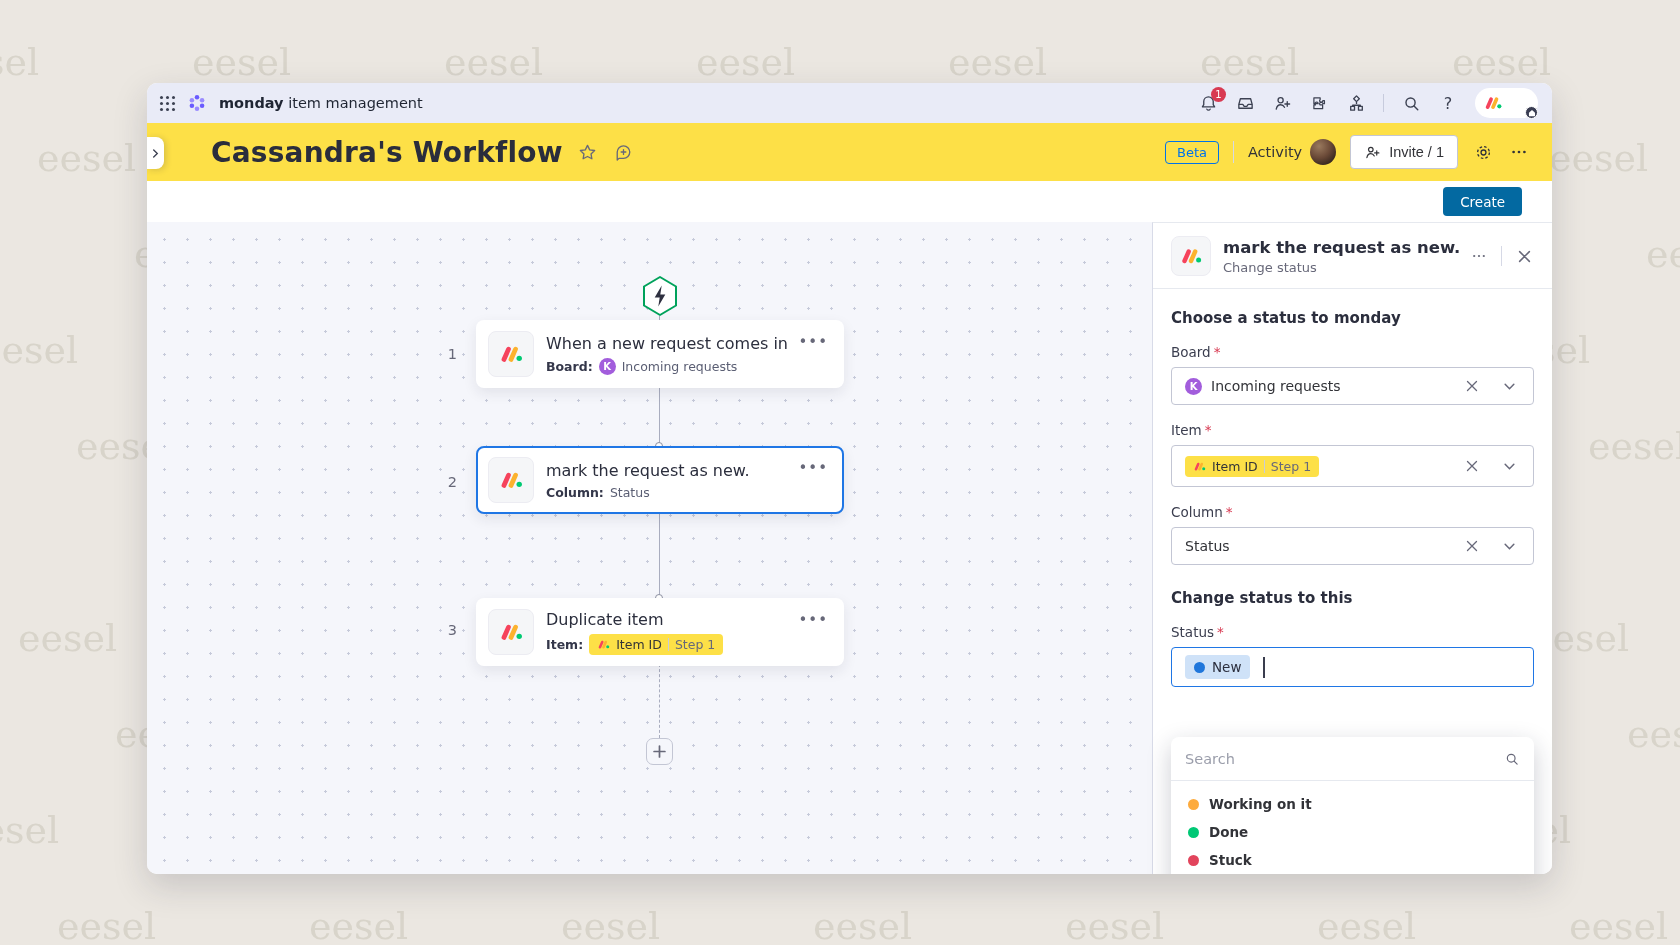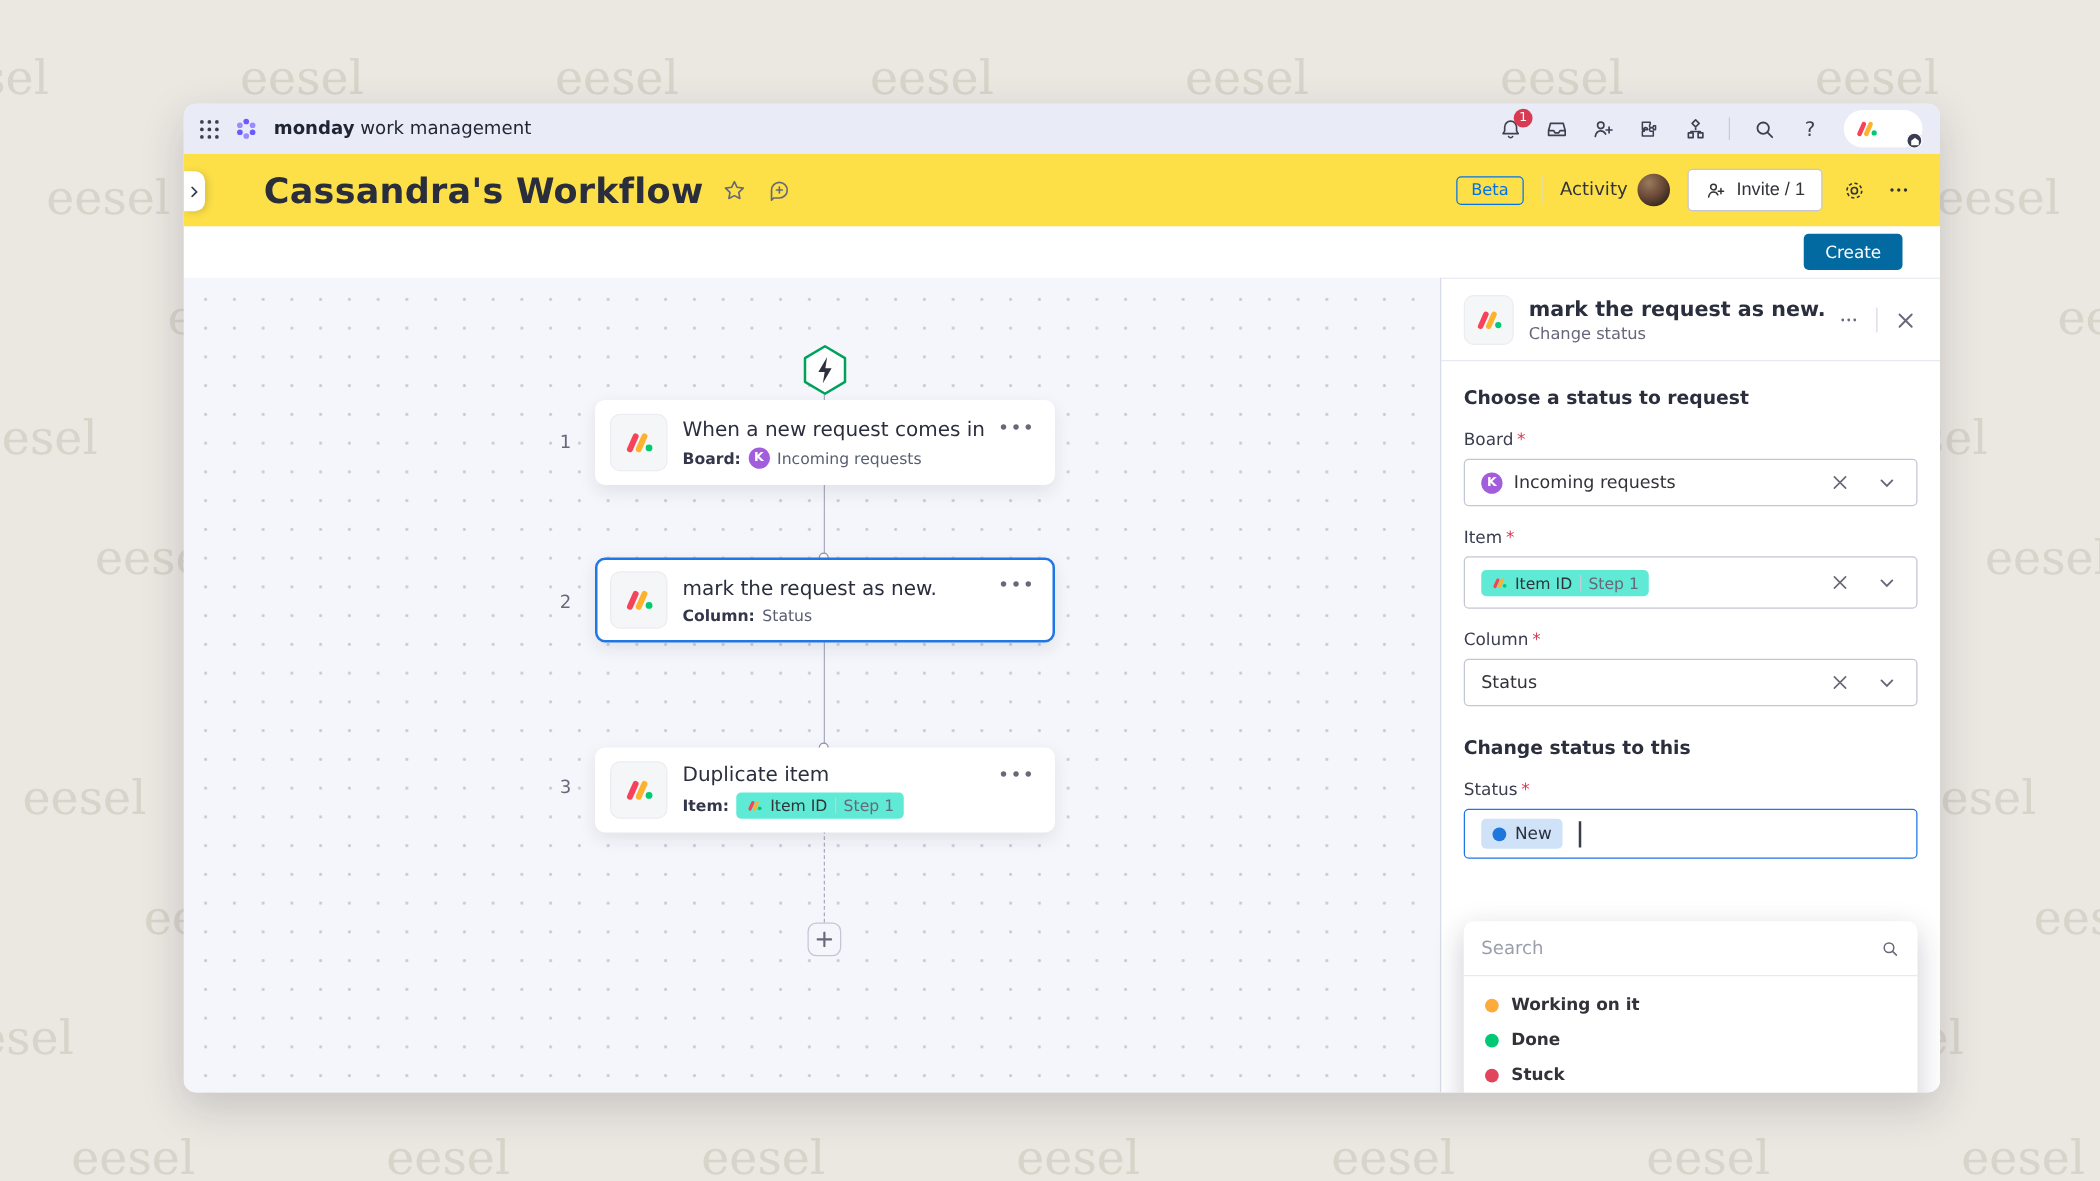--- a/index.html
+++ b/index.html
@@ -73,21 +73,21 @@
   .step-card.selected { border:2px solid #1f76e5; padding:9px 10px; }
   .app-icon { width:46px; height:46px; border-radius:8px; background:#f5f6f8; border:1px solid #ececf2;
               display:flex; align-items:center; justify-content:center; flex:0 0 auto; }
   .card-body { flex:1; min-width:0; }
   .card-title { font-size:16px; font-weight:500; color:#2b2e3d; margin-bottom:5px; white-space:nowrap; }
   .card-sub { display:flex; align-items:center; gap:6px; font-size:12.5px; }
   .sub-label { font-weight:700; color:#34374a; }
   .sub-value { color:#5a5e73; }
   .k-badge { width:17px; height:17px; border-radius:50%; color:#fff; font-size:10px; font-weight:700;
              display:flex; align-items:center; justify-content:center; }
-  .ref-chip { display:inline-flex; align-items:center; gap:6px; background:#5eead4; border-radius:4px; padding:3px 8px;
+  .ref-chip { display:inline-flex; align-items:center; gap:6px; background:#fde047; border-radius:4px; padding:3px 8px;
               font-size:12.5px; color:#323338; }
   .ref-chip .chip-sep { width:1px; height:13px; background:#c9ccd8; }
   .ref-chip .chip-sec { color:#676879; }
   .card-menu { color:#676879; font-size:15px; letter-spacing:1px; align-self:flex-start; cursor:pointer; padding:2px 4px; }
 
   .add-step { position:absolute; left:499px; top:516px; width:27px; height:27px; border-radius:7px; background:#f5f6fb;
               border:1px solid #c3c6d4; color:#676879; display:flex; align-items:center; justify-content:center; cursor:pointer; }
 
   
   .panel { position:absolute; top:0; right:0; bottom:0; width:400px; background:#fff; border-left:1px solid #d8dbe8;
@@ -223,21 +223,21 @@
       <div class="tb-icon">
         <svg width="22" height="22" viewBox="0 0 22 22">
           <circle cx="11" cy="4.6" r="2.5" fill="#6a5bff"></circle>
             <circle cx="16.6" cy="7.9" r="2.5" fill="#9a8bff"></circle>
           <circle cx="16.6" cy="14.1" r="2.5" fill="#6a5bff"></circle>
             <circle cx="11" cy="17.4" r="2.5" fill="#9a8bff"></circle>
           <circle cx="5.4" cy="14.1" r="2.5" fill="#6a5bff"></circle>
             <circle cx="5.4" cy="7.9" r="2.5" fill="#9a8bff"></circle>
         </svg>
       </div>
-      <div class="brand"><b>monday</b><span> work management</span></div>
+      <div class="brand"><b>monday</b><span> item management</span></div>
     </div>
     <div class="tb-right">
       <div class="tb-icon">
         <svg width="19" height="19" viewBox="0 0 20 20" fill="none" stroke="#3c4152" stroke-width="1.4" stroke-linejoin="round">
           <path d="M10 3a5 5 0 0 0-5 5v3.2L3.6 13.6h12.8L15 11.2V8a5 5 0 0 0-5-5z"></path>
           <path d="M8.3 16a1.9 1.9 0 0 0 3.4 0" stroke-linecap="round"></path>
         </svg>
         <span class="badge" style="background: rgb(216, 58, 82);">1</span>
       </div>
       <div class="tb-icon">
@@ -461,21 +461,21 @@
           <span class="panel-hd-divider"></span>
           <span class="icon-btn">
             <svg width="13" height="13" viewBox="0 0 12 12" stroke="#676879" stroke-width="1.4" stroke-linecap="round">
                 <path d="M1.5 1.5l9 9M10.5 1.5l-9 9"></path>
               </svg>
           </span>
         </div>
       </div>
 
       <div class="panel-body">
-        <div class="section-title">Choose a status to request</div>
+        <div class="section-title">Choose a status to monday</div>
 
         <div class="field-label"><span>Board</span><span class="req">*</span></div>
         <div class="field">
           <span class="k-badge" style="background: rgb(162, 93, 220);">K</span>
           <span class="field-value">Incoming requests</span>
           <span class="spacer"></span>
           <span class="field-actions">
             <span class="icon-btn">
               <svg width="12" height="12" viewBox="0 0 12 12" stroke="#676879" stroke-width="1.3" stroke-linecap="round">
                   <path d="M1.5 1.5l9 9M10.5 1.5l-9 9"></path>

